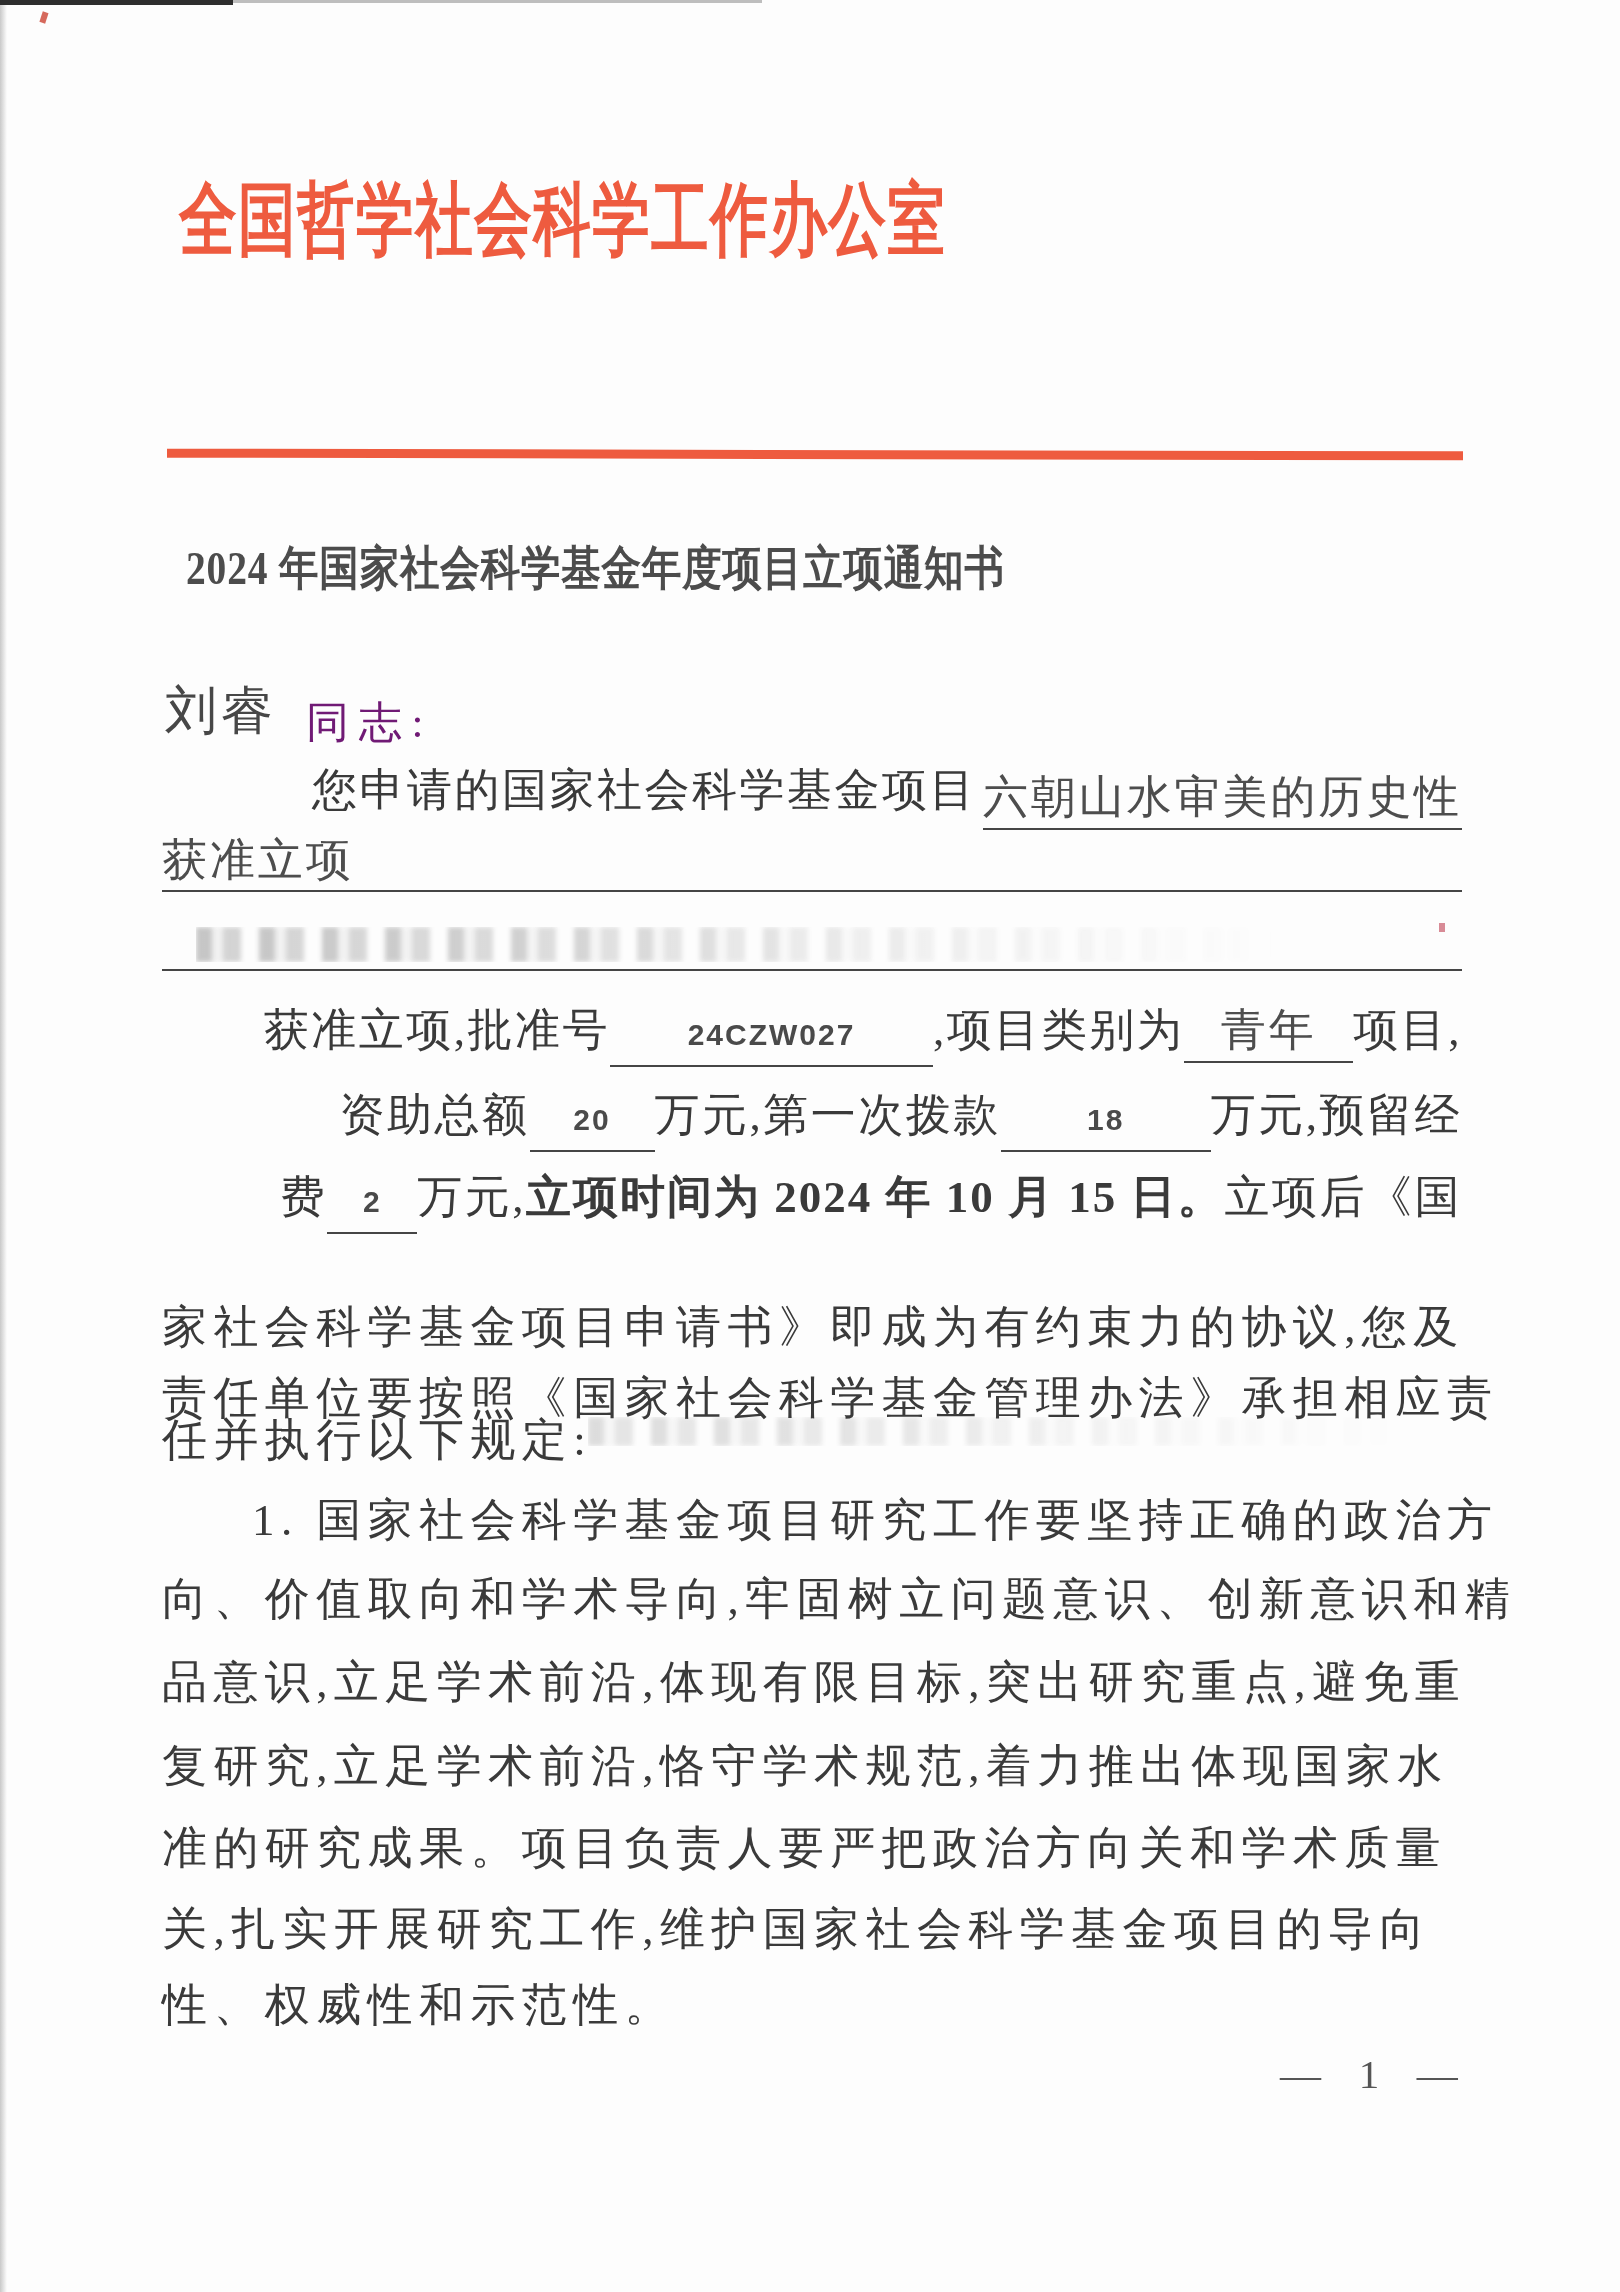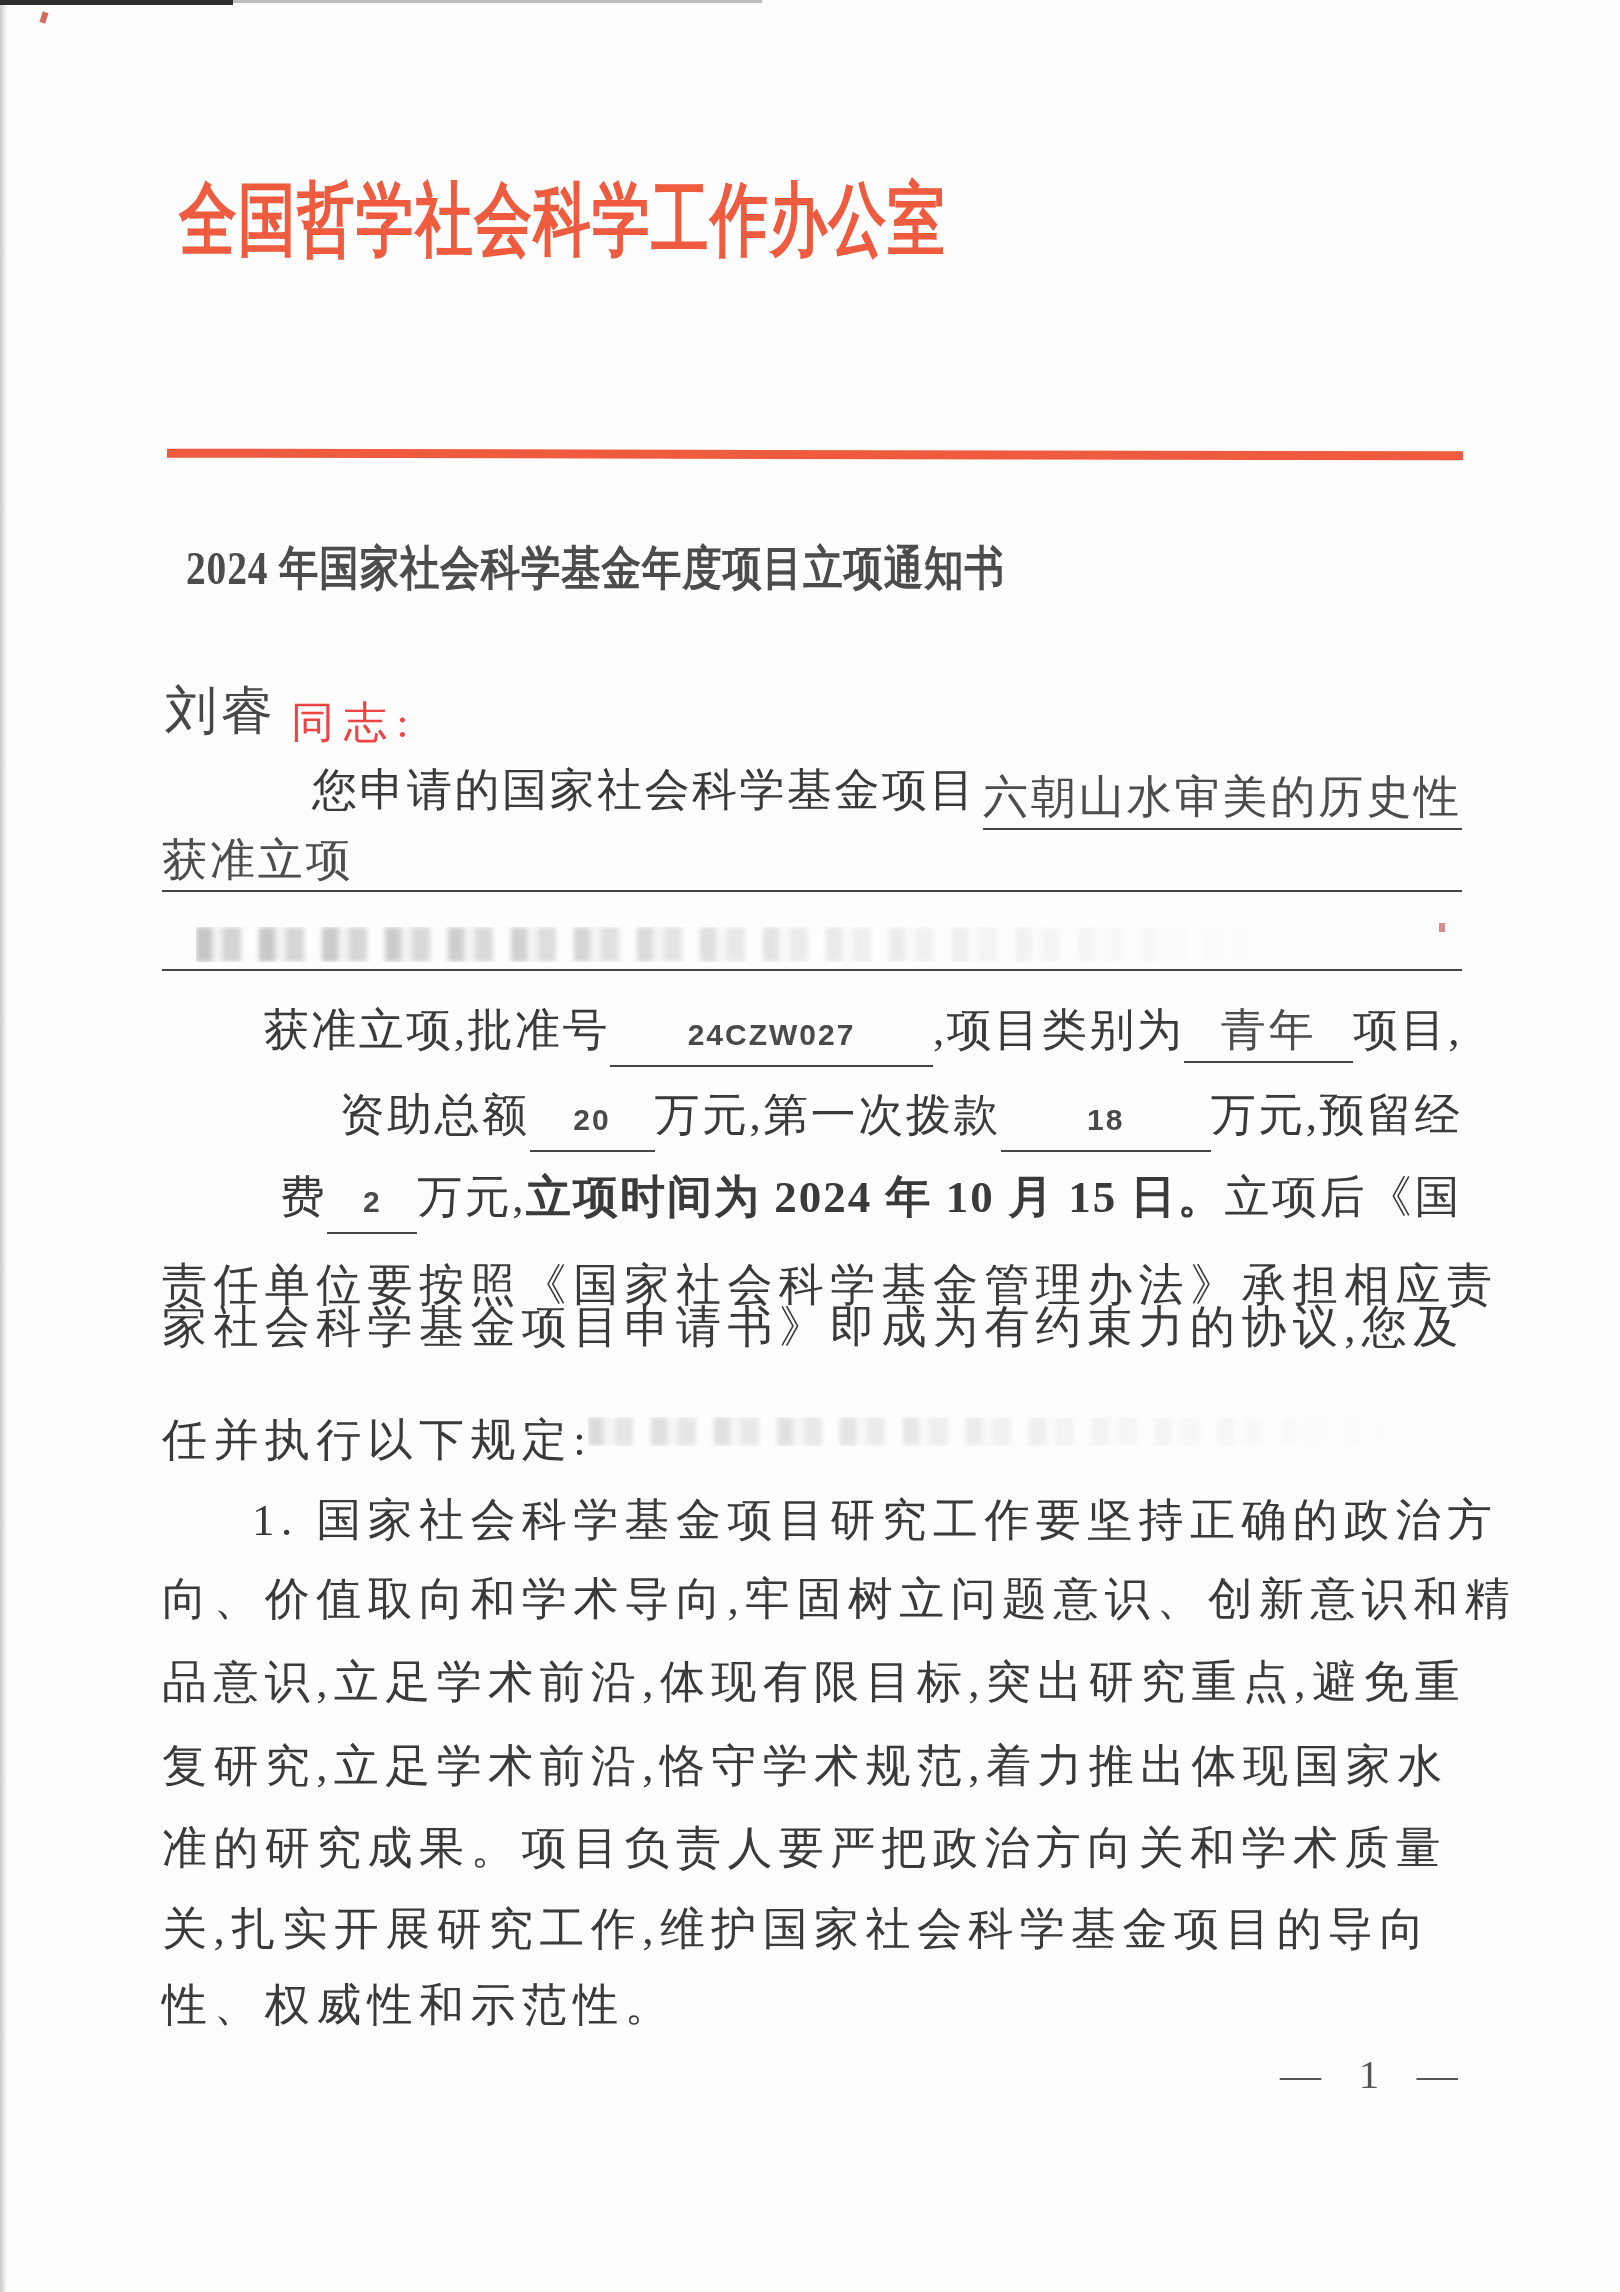--- a/index.html
+++ b/index.html
@@ -39,21 +39,21 @@
   }
   .doc-title{
     position:absolute;top:537px;left:186px;
     font-size:47px;font-weight:bold;
     color:#4c4c4c;white-space:nowrap;letter-spacing:1px;
     transform:scaleX(.84);transform-origin:left top;
   }
 
   
   .recipient{position:absolute;top:676px;left:165px;font-size:52px;color:#474747;letter-spacing:3.9px;}
-  .salute{position:absolute;top:694px;left:291px;font-size:43px;color:#ef4444;letter-spacing:9.8px;}
+  .salute{position:absolute;top:694px;left:306px;font-size:43px;color:#701a75;letter-spacing:9.8px;}
 
   
   .line{
     position:absolute;left:162px;width:1300px;height:59px;
     font-size:45px;line-height:59px;
     letter-spacing:6.4px;white-space:nowrap;
   }
   .line.flexline{display:flex;justify-content:flex-end;align-items:baseline;letter-spacing:2.5px;}
   .uline{border-bottom:2.9px solid #454545;height:59px;}
   .blank{
@@ -134,21 +134,21 @@
 
   <div class="line flexline" style="top:1168px;">
     <span class="seg">费</span>
     <span class="blank fill-num" style="flex:0 0 90px;">2</span>
     <span class="seg">万元,</span>
     <span class="seg b">立项时间为 2024 年 10 月 15 日。</span>
     <span class="seg">立项后《国</span>
   </div>
 
   <div class="line" style="top:1298px;">家社会科学基金项目申请书》即成为有约束力的协议,您及</div>
-  <div class="line" style="top:1256px;">责任单位要按照《国家社会科学基金管理办法》承担相应责</div>
+  <div class="line" style="top:1369px;">责任单位要按照《国家社会科学基金管理办法》承担相应责</div>
   <div class="line" style="top:1411px;">任并执行以下规定:</div>
   <div class="smudge smudge-2"></div>
   <div class="line" style="top:1491px;padding-left:90px;width:1210px;">1. 国家社会科学基金项目研究工作要坚持正确的政治方</div>
   <div class="line" style="top:1570px;">向、价值取向和学术导向,牢固树立问题意识、创新意识和精</div>
   <div class="line" style="top:1653px;">品意识,立足学术前沿,体现有限目标,突出研究重点,避免重</div>
   <div class="line" style="top:1737px;">复研究,立足学术前沿,恪守学术规范,着力推出体现国家水</div>
   <div class="line" style="top:1819px;">准的研究成果。项目负责人要严把政治方向关和学术质量</div>
   <div class="line" style="top:1900px;">关,扎实开展研究工作,维护国家社会科学基金项目的导向</div>
   <div class="line" style="top:1976px;">性、权威性和示范性。</div>
 

